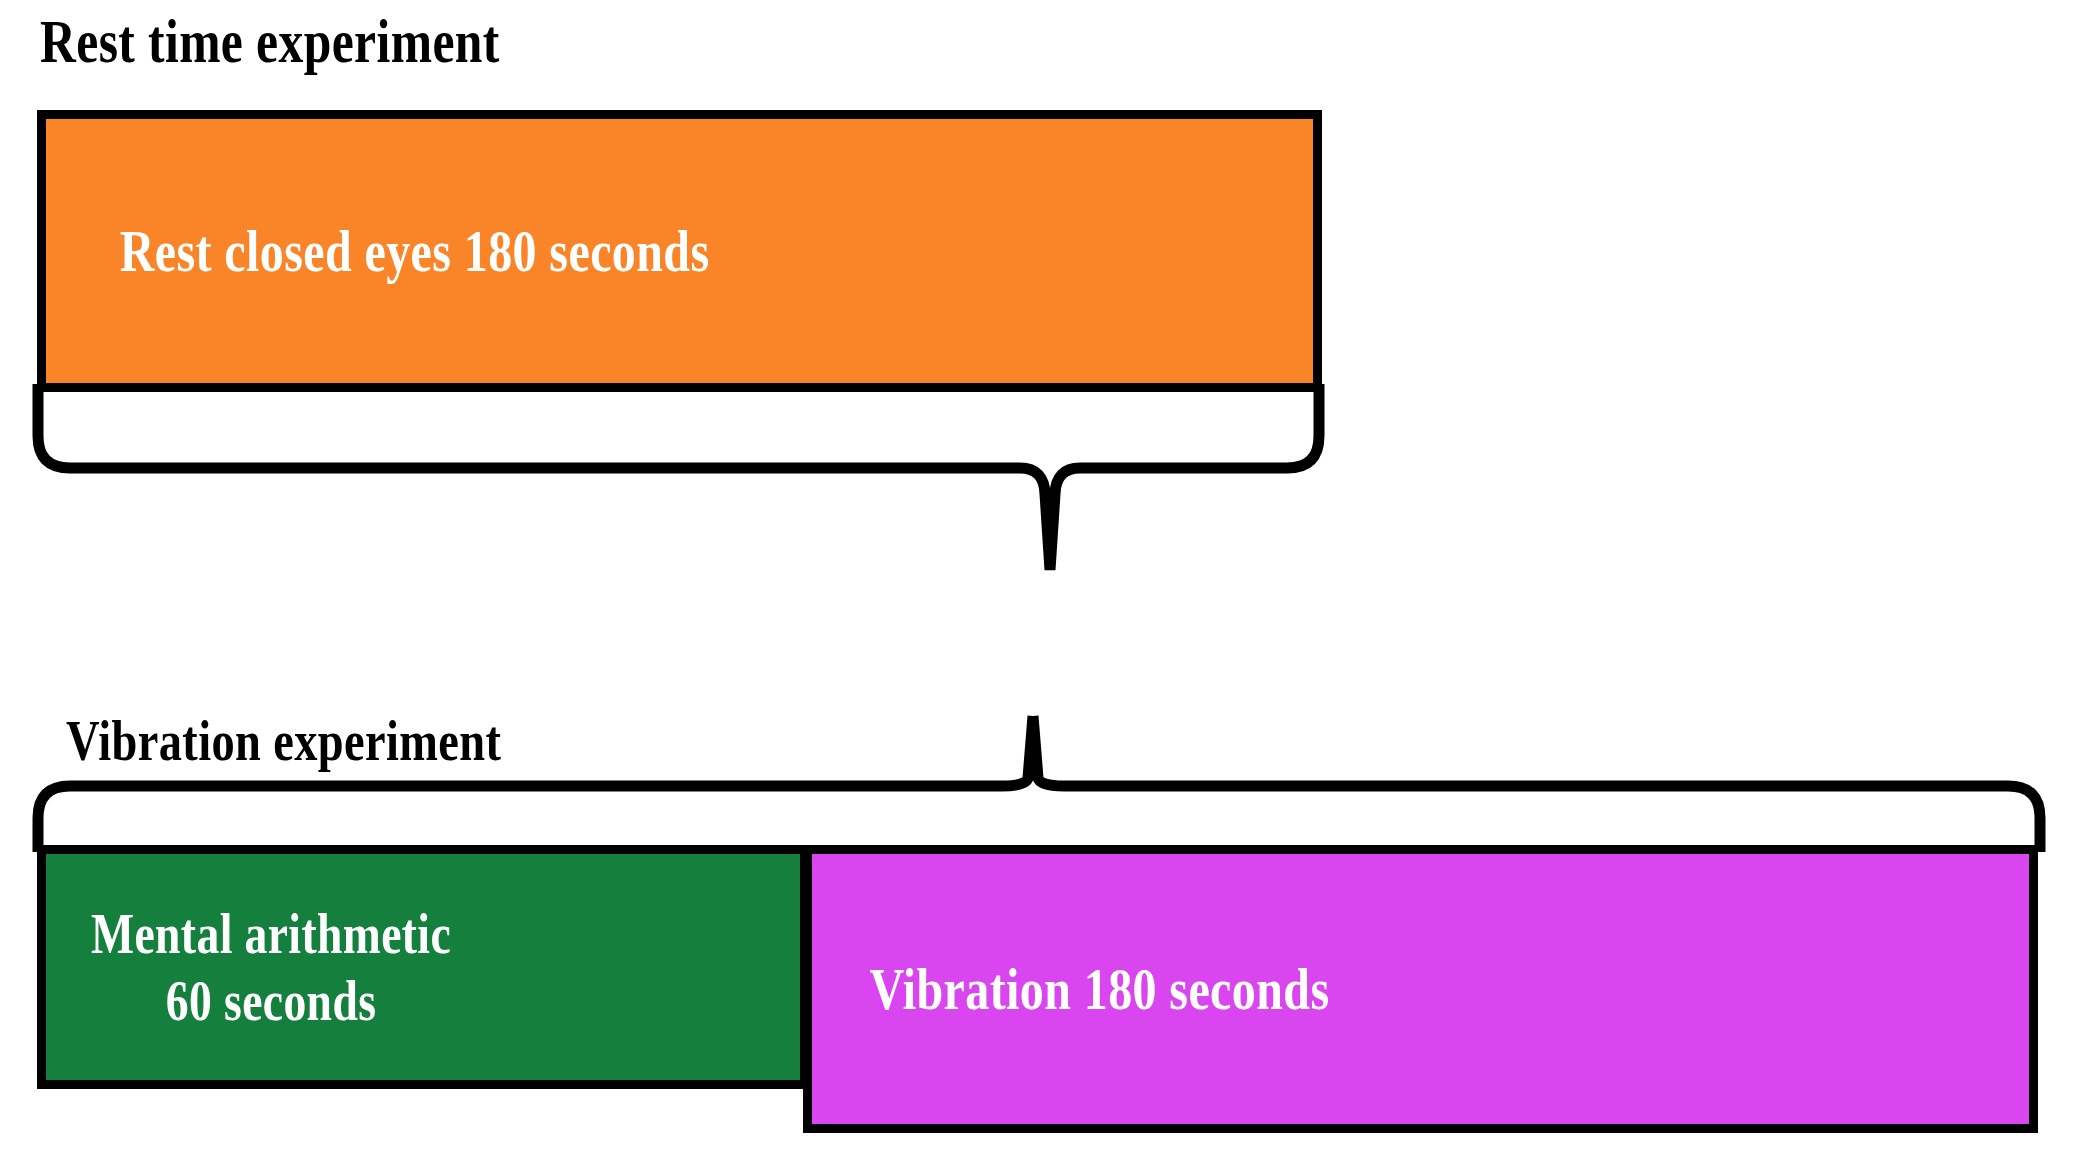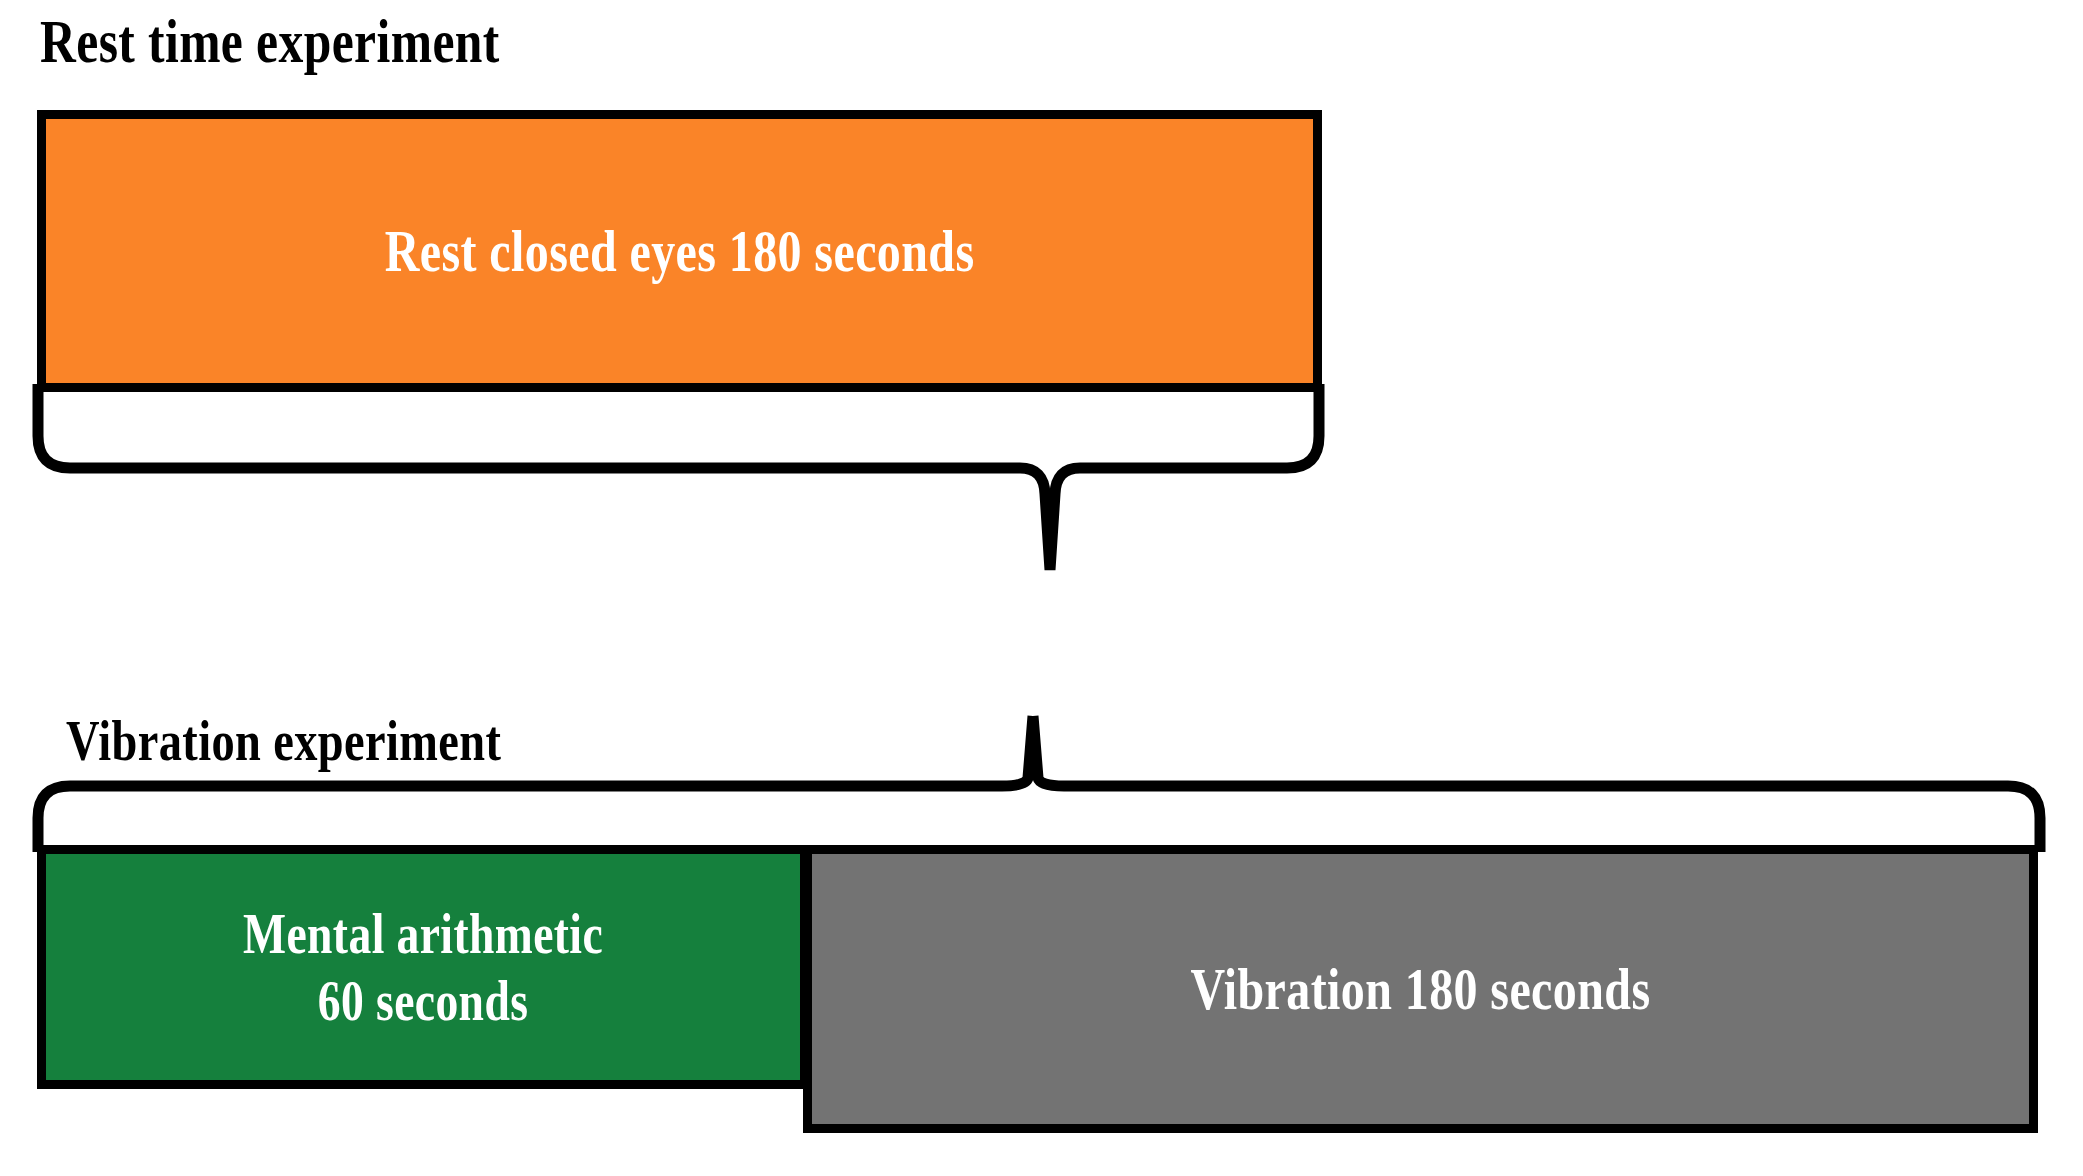--- a/index.html
+++ b/index.html
@@ -42,21 +42,21 @@
     line-height: 66px;
   }
 
   
   .box {
     position: absolute;
     box-sizing: border-box;
     border: 9px solid #000000;
     display: flex;
     align-items: center;
-    justify-content: center;
+    justify-content: flex-start;
     text-align: center;
   }
   .box-label {
     font-family: "Liberation Serif", "DejaVu Serif", serif;
     font-weight: bold;
     color: #ffffff;
     transform: scaleX(0.80);
     transform-origin: center center;
     white-space: pre-line;
     line-height: 1.18;
@@ -93,21 +93,21 @@
     height: 244px;
     background: #15803d;
   }
   #box-mental .box-label { font-size: 57px; }
 
   #box-vibration {
     left: 803px;
     top: 845px;
     width: 1235px;
     height: 288px;
-    background: #737373;
+    background: #d946ef;
   }
   #box-vibration .box-label { font-size: 60px; }
 
   
   .brace {
     position: absolute;
     overflow: visible;
   }
   #brace-top   { left: 30px;  top: 384px; }
   #brace-bottom{ left: 30px;  top: 716px; }

